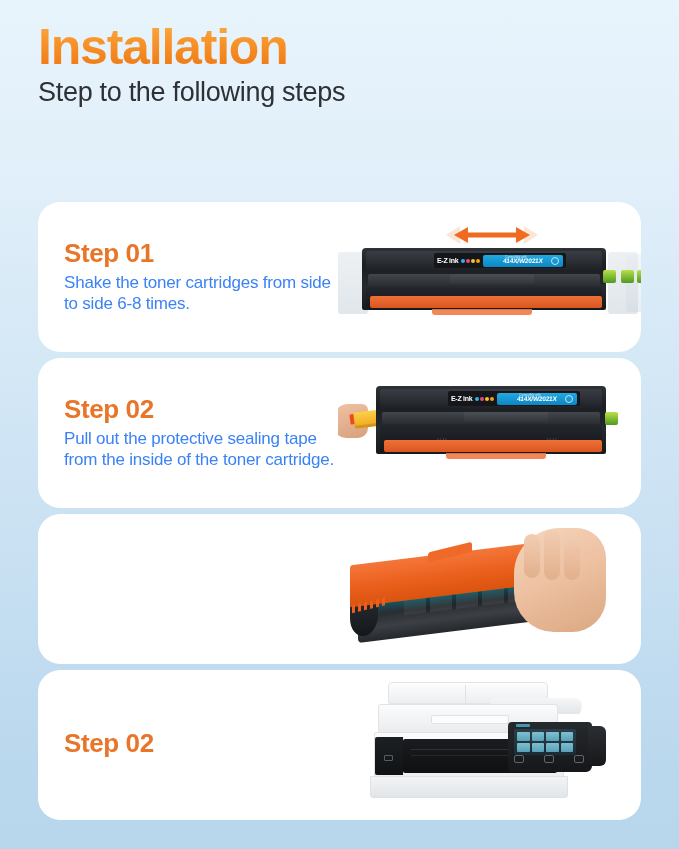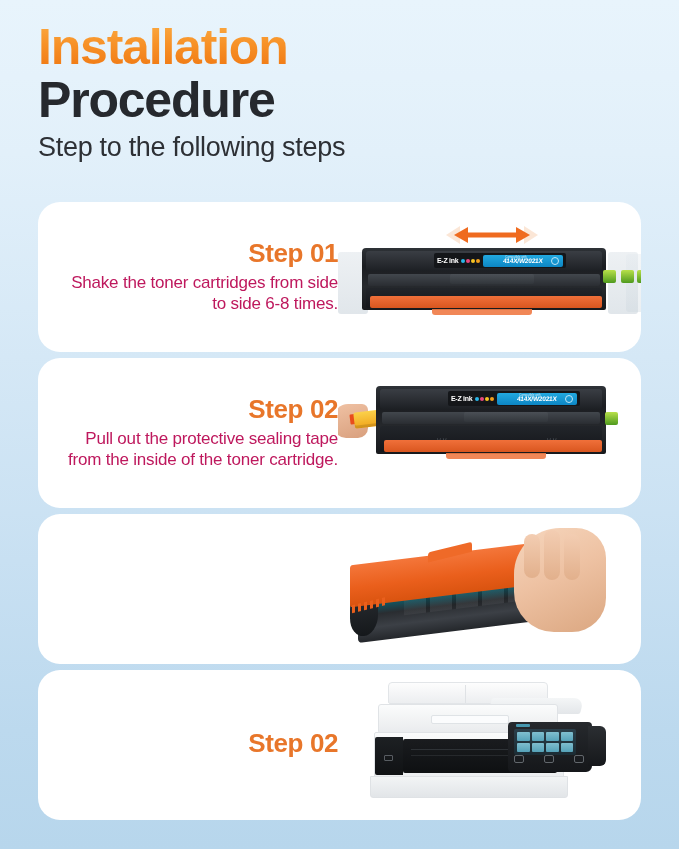--- a/index.html
+++ b/index.html
@@ -56,21 +56,20 @@
     line-height: 1.1;
     margin-top: 6px;
   }
 
   
   .cards {
     position: absolute;
     left: 38px;
     top: 202px;
     width: 603px;
-    text-align: right;
   }
 
   .card {
     position: relative;
     background: #ffffff;
     border-radius: 22px;
     height: 150px;
     margin-bottom: 6px;
     overflow: hidden;
     display: flex;
@@ -90,21 +89,21 @@
     font-size: 26px;
     font-weight: bold;
     color: #e8762a;
     letter-spacing: -0.4px;
     line-height: 1.15;
     margin-bottom: 3px;
   }
 
   .step-desc {
     font-size: 17px;
-    color: #be185d;
+    color: #3b82f6;
     line-height: 1.28;
     letter-spacing: -0.2px;
   }
 
   .card-art {
     position: relative;
     flex: 1;
     overflow: hidden;
   }
 
@@ -375,21 +374,20 @@
   .pr-topled {
     position:absolute; left: 8px; top: 2px; width: 14px; height: 3px;
     background:#4fb3d0; border-radius: 1px; opacity:.8;
   }
 </style>
 </head>
 <body>
 
 <div class="header">
   <div class="title-top">Installation</div>
-  <div class="title-bottom">Procedure</div>
   <div class="subtitle">Step to the following steps</div>
 </div>
 
 <div class="cards">
 
   <div class="card">
     <div class="card-text">
       <div class="step-label">Step 01</div>
       <div class="step-desc">Shake the toner cartridges from side to side 6-8 times.</div>
     </div>

